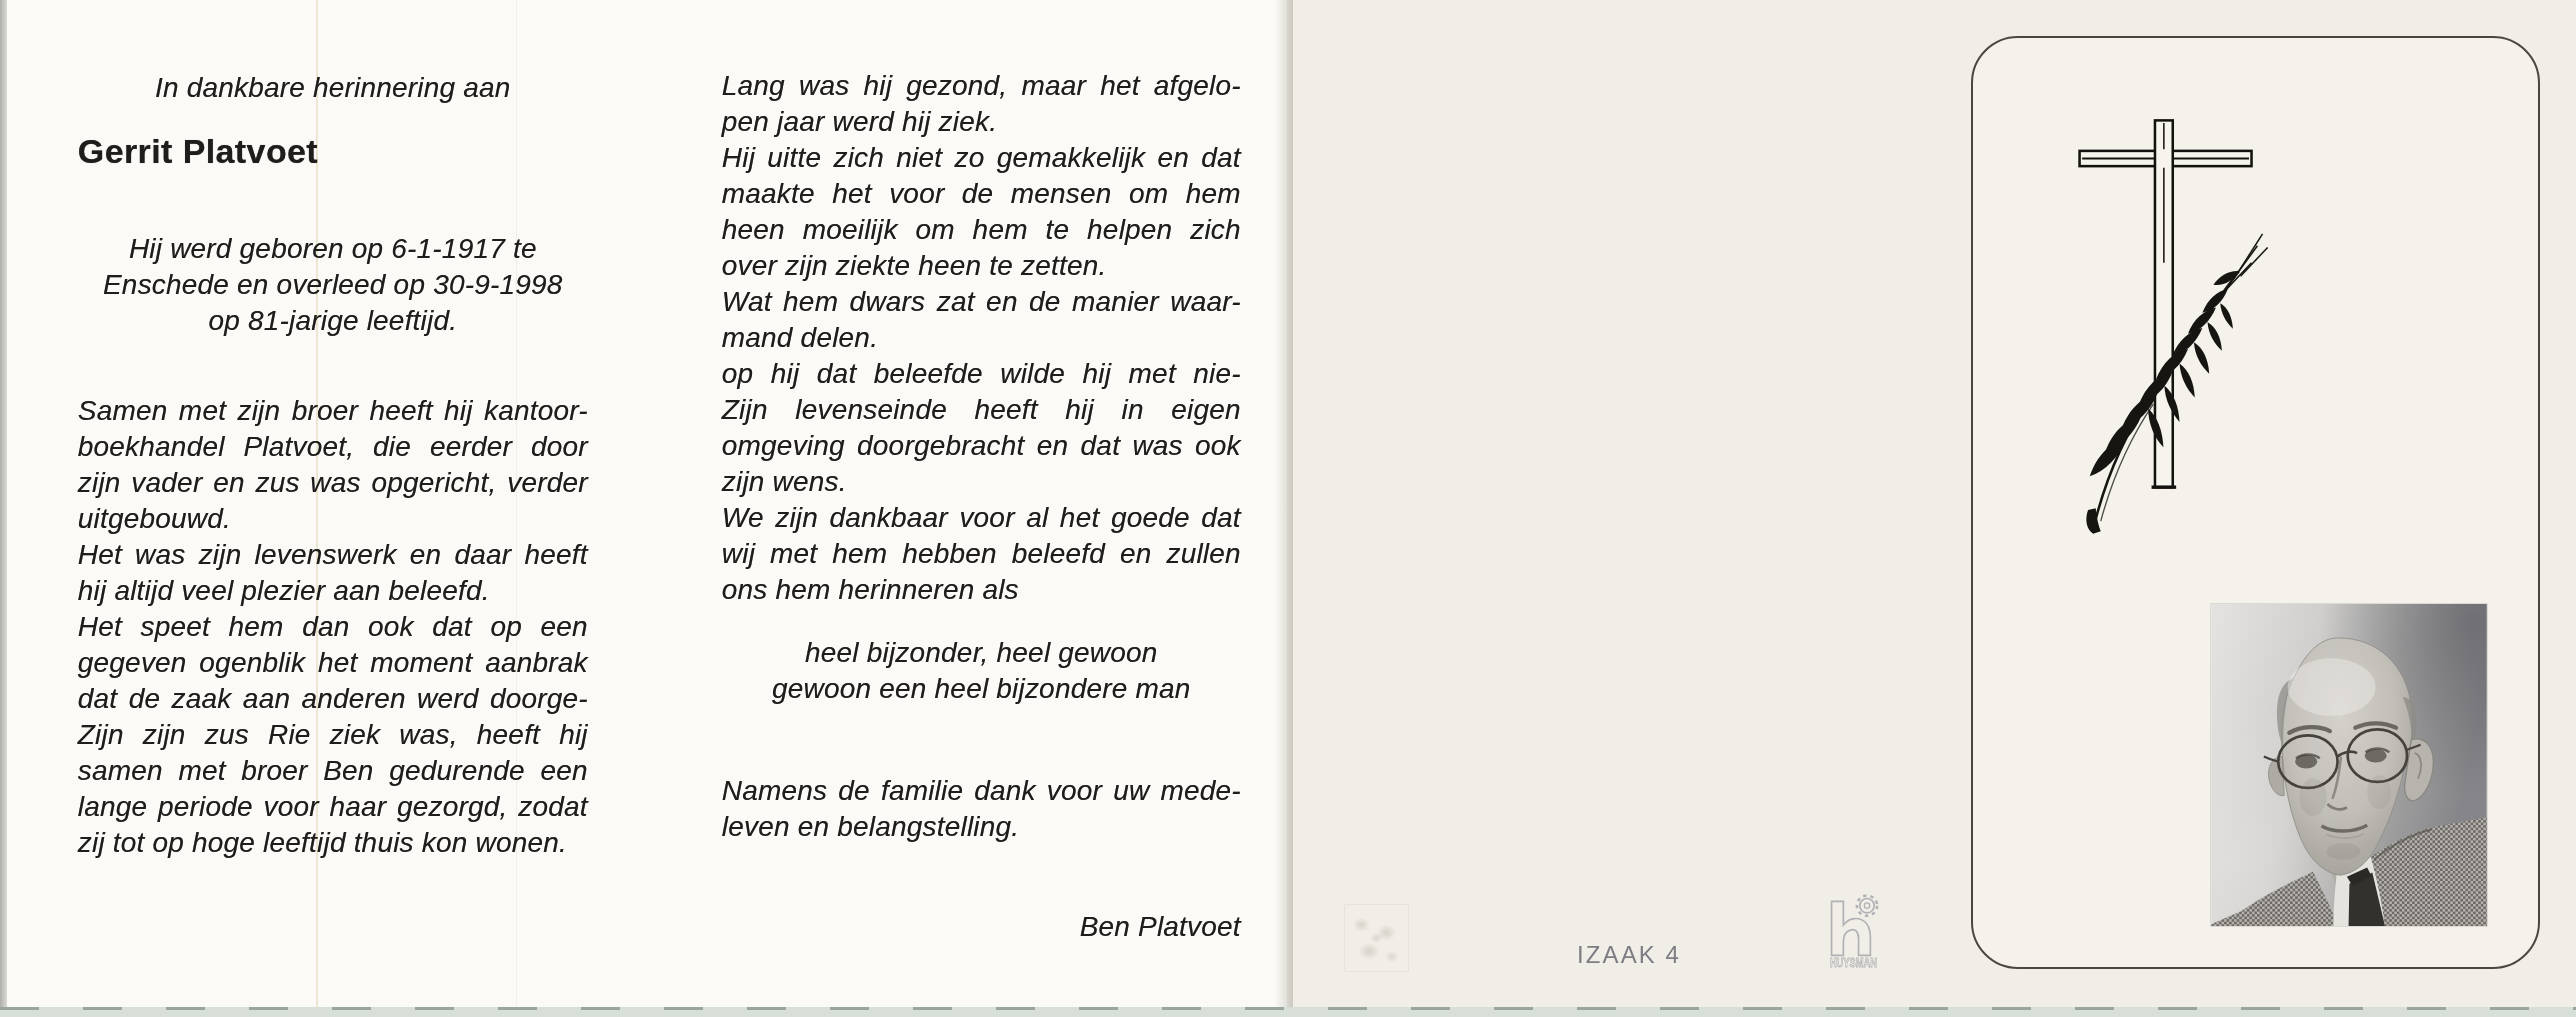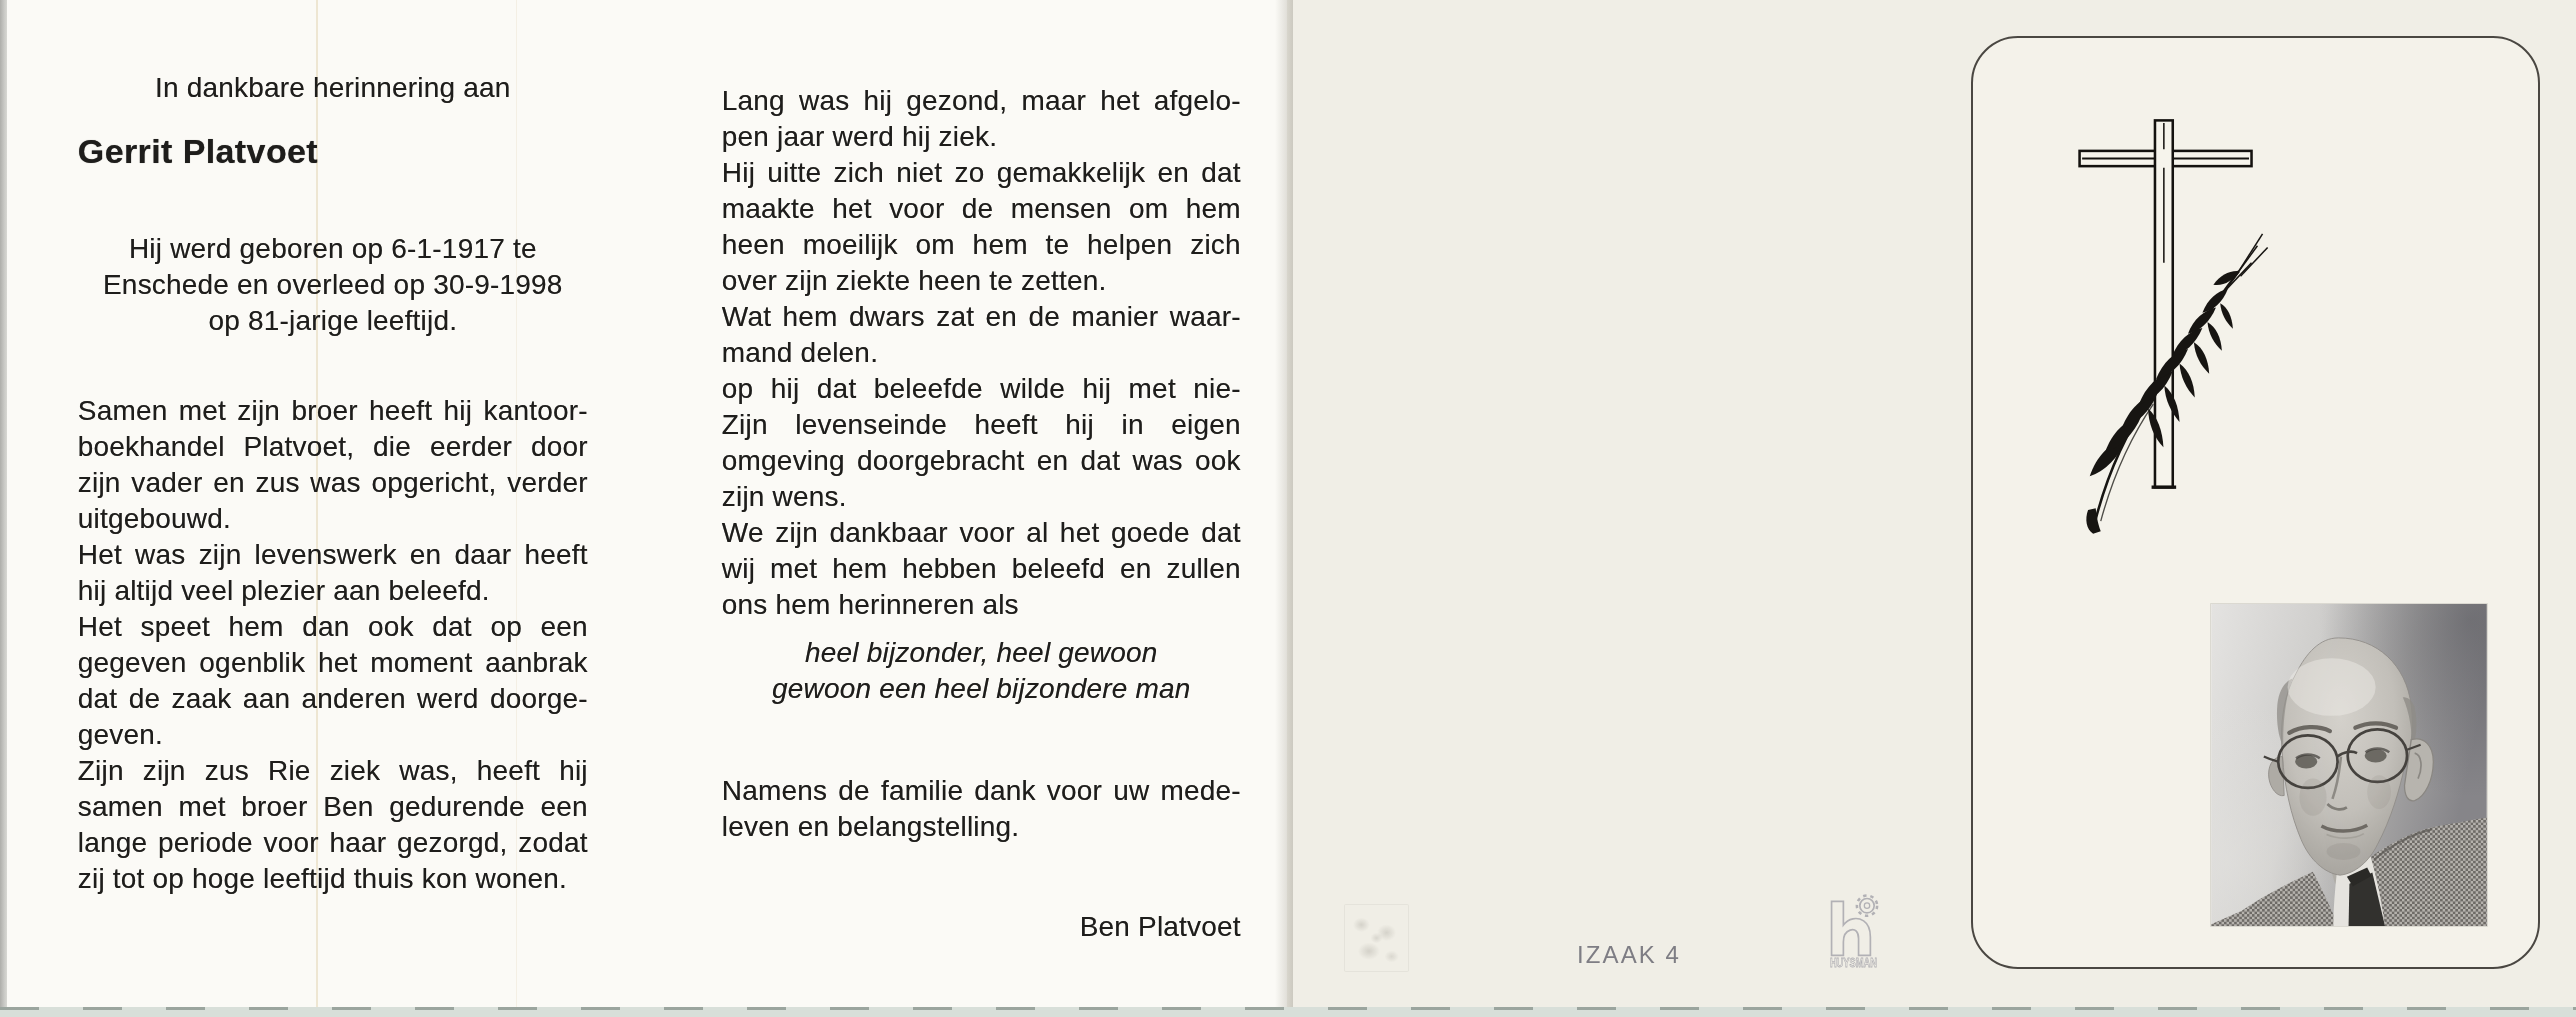--- a/index.html
+++ b/index.html
@@ -23,32 +23,32 @@
   .crease.c1{left:309px;width:2.5px;background:rgba(205,178,118,.28);}
   .crease.c2{left:509px;width:1.7px;background:rgba(205,178,118,.14);}
   .card-edge{position:absolute;left:1268px;top:0;width:18.7px;height:1007px;
     background:linear-gradient(to right,rgba(255,255,255,0),rgba(146,142,130,.38));}
   
   .col{position:absolute;top:0;}
   .col1{left:71px;width:510px;}
   .col2{left:715px;width:519px;}
   .blk{position:absolute;width:100%;}
   .ln{height:36px;line-height:36px;font-size:28px;letter-spacing:0.2px;
-      text-shadow:0 0 0.6px rgba(28,27,25,.55);white-space:normal;}
+      text-shadow:0 0 0.6px rgba(28,27,25,.55);white-space:normal;font-style:italic;}
   .a-j{text-align:justify;text-align-last:justify;}
   .a-l{text-align:left;}
   .a-c{text-align:center;}
   .a-r{text-align:right;}
   .intro{top:70px;}
   .name-blk{top:132px;}
   .name-blk .nm{font-size:34px;line-height:39px;font-weight:bold;text-align:left;
       letter-spacing:0.4px;text-shadow:0 0 0.7px rgba(20,19,17,.65);}
   .birth{top:211px;margin-top:20px;}
   .life{top:393px;}
-  .illness{top:83px;}
+  .illness{top:68px;}
   .quote{top:635px;font-style:italic;}
   .thanks{top:773px;}
   .sig{top:909px;}
   
   .izaak{position:absolute;left:1577px;top:941px;font-size:24px;line-height:27px;
     letter-spacing:2.1px;color:var(--print-gray,#83828a);}
   .stamp{position:absolute;left:1344px;top:904px;width:63px;height:66px;opacity:.55;
     background:
       radial-gradient(12px 10.2px at 26% 30%,rgba(178,175,166,.8),rgba(178,175,166,0) 70%),
       radial-gradient(13.6px 12px at 66% 42%,rgba(170,167,158,.7),rgba(170,167,158,0) 70%),
@@ -91,21 +91,20 @@
       <div class="blk life">
           <div class="ln a-j">Samen met zijn broer heeft hij kantoor-</div>
           <div class="ln a-j">boekhandel Platvoet, die eerder door</div>
           <div class="ln a-j">zijn vader en zus was opgericht, verder</div>
           <div class="ln a-l">uitgebouwd.</div>
           <div class="ln a-j">Het was zijn levenswerk en daar heeft</div>
           <div class="ln a-l">hij altijd veel plezier aan beleefd.</div>
           <div class="ln a-j">Het speet hem dan ook dat op een</div>
           <div class="ln a-j">gegeven ogenblik het moment aanbrak</div>
           <div class="ln a-j">dat de zaak aan anderen werd doorge-</div>
-          <div class="ln a-l">geven.</div>
           <div class="ln a-j">Zijn zijn zus Rie ziek was, heeft hij</div>
           <div class="ln a-j">samen met broer Ben gedurende een</div>
           <div class="ln a-j">lange periode voor haar gezorgd, zodat</div>
           <div class="ln a-l">zij tot op hoge leeftijd thuis kon wonen.</div>
         </div>
     </div>
 
     <div class="col col2">
       <div class="blk illness">
           <div class="ln a-j">Lang was hij gezond, maar het afgelo-</div>

